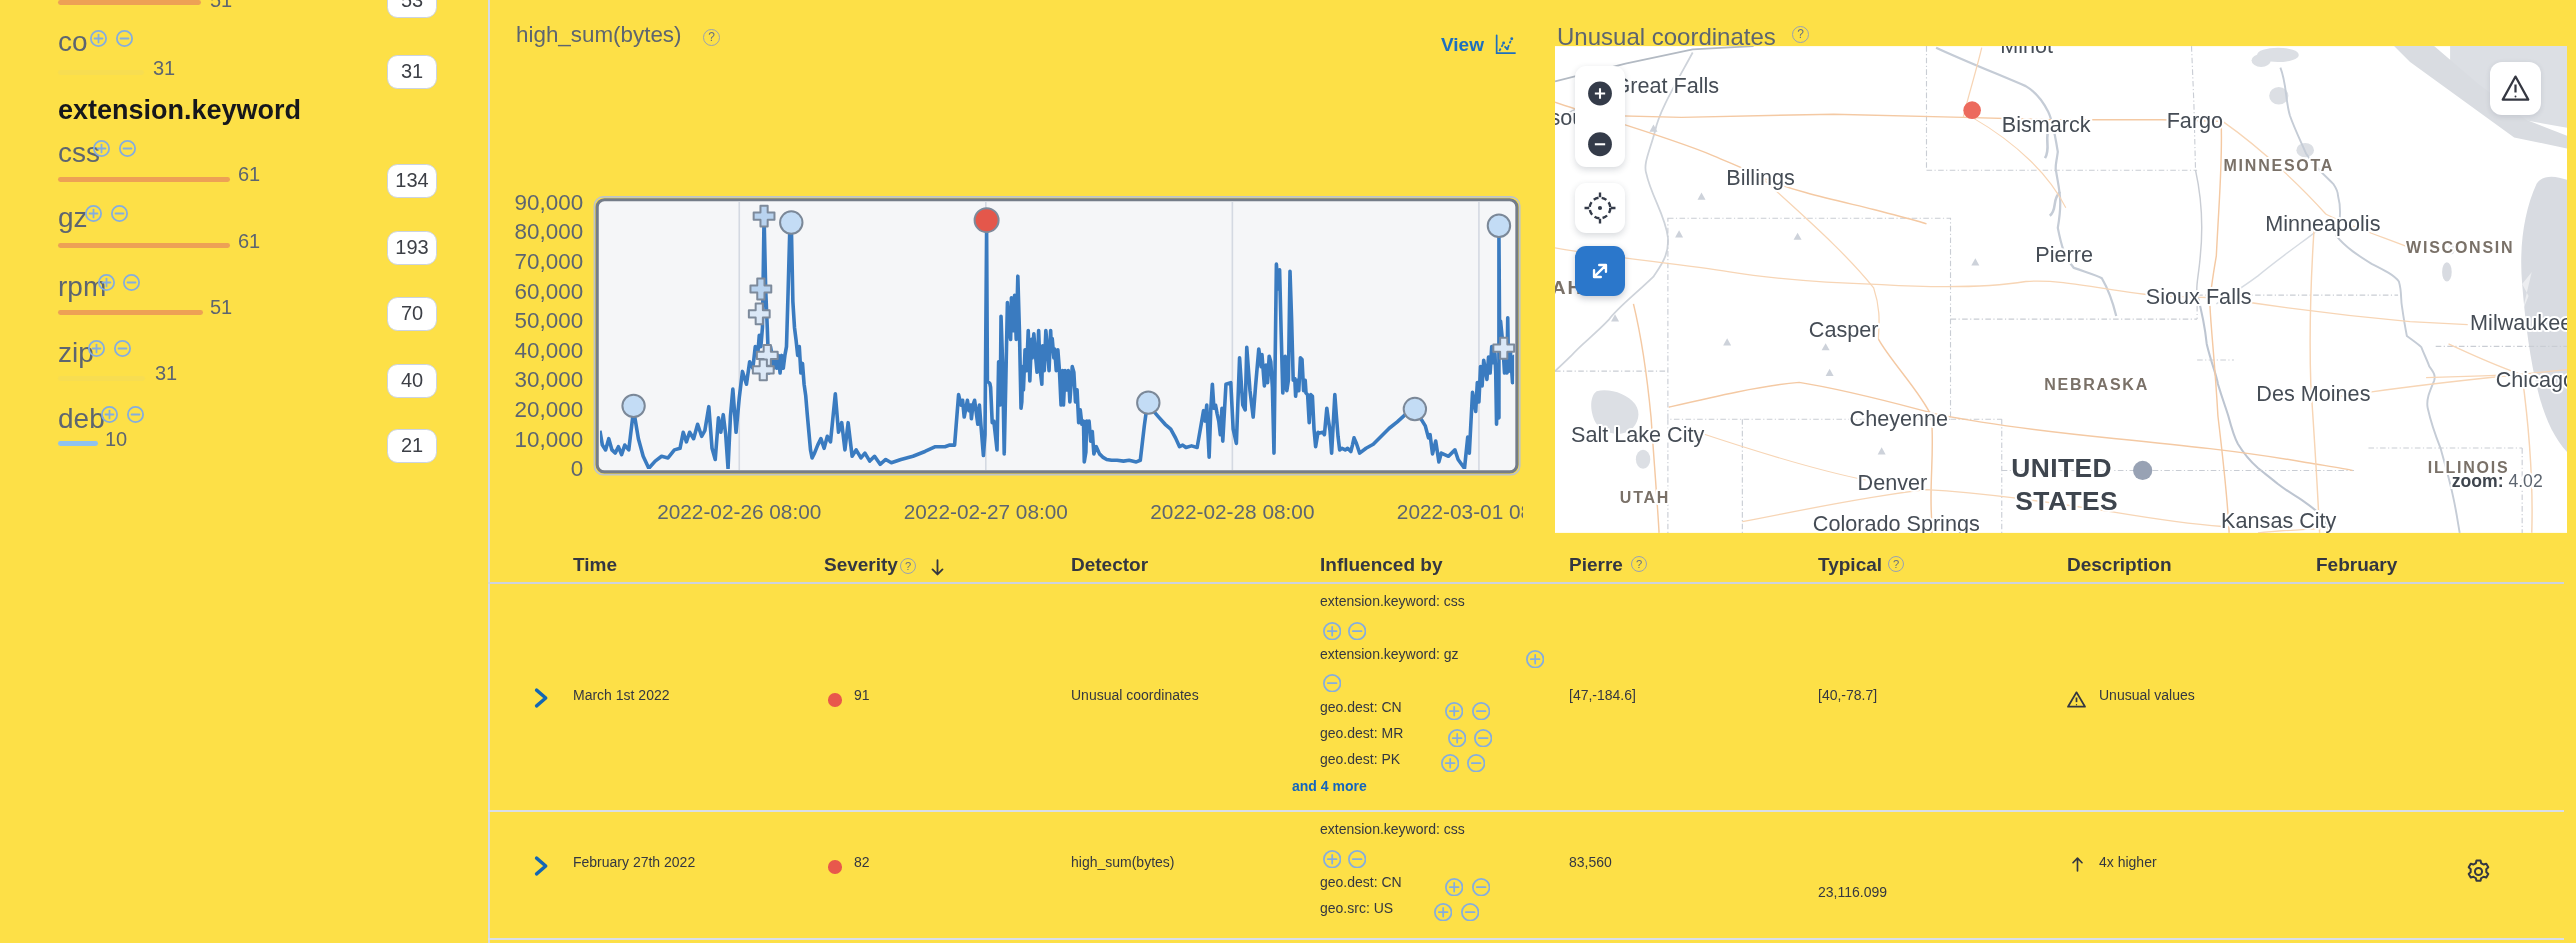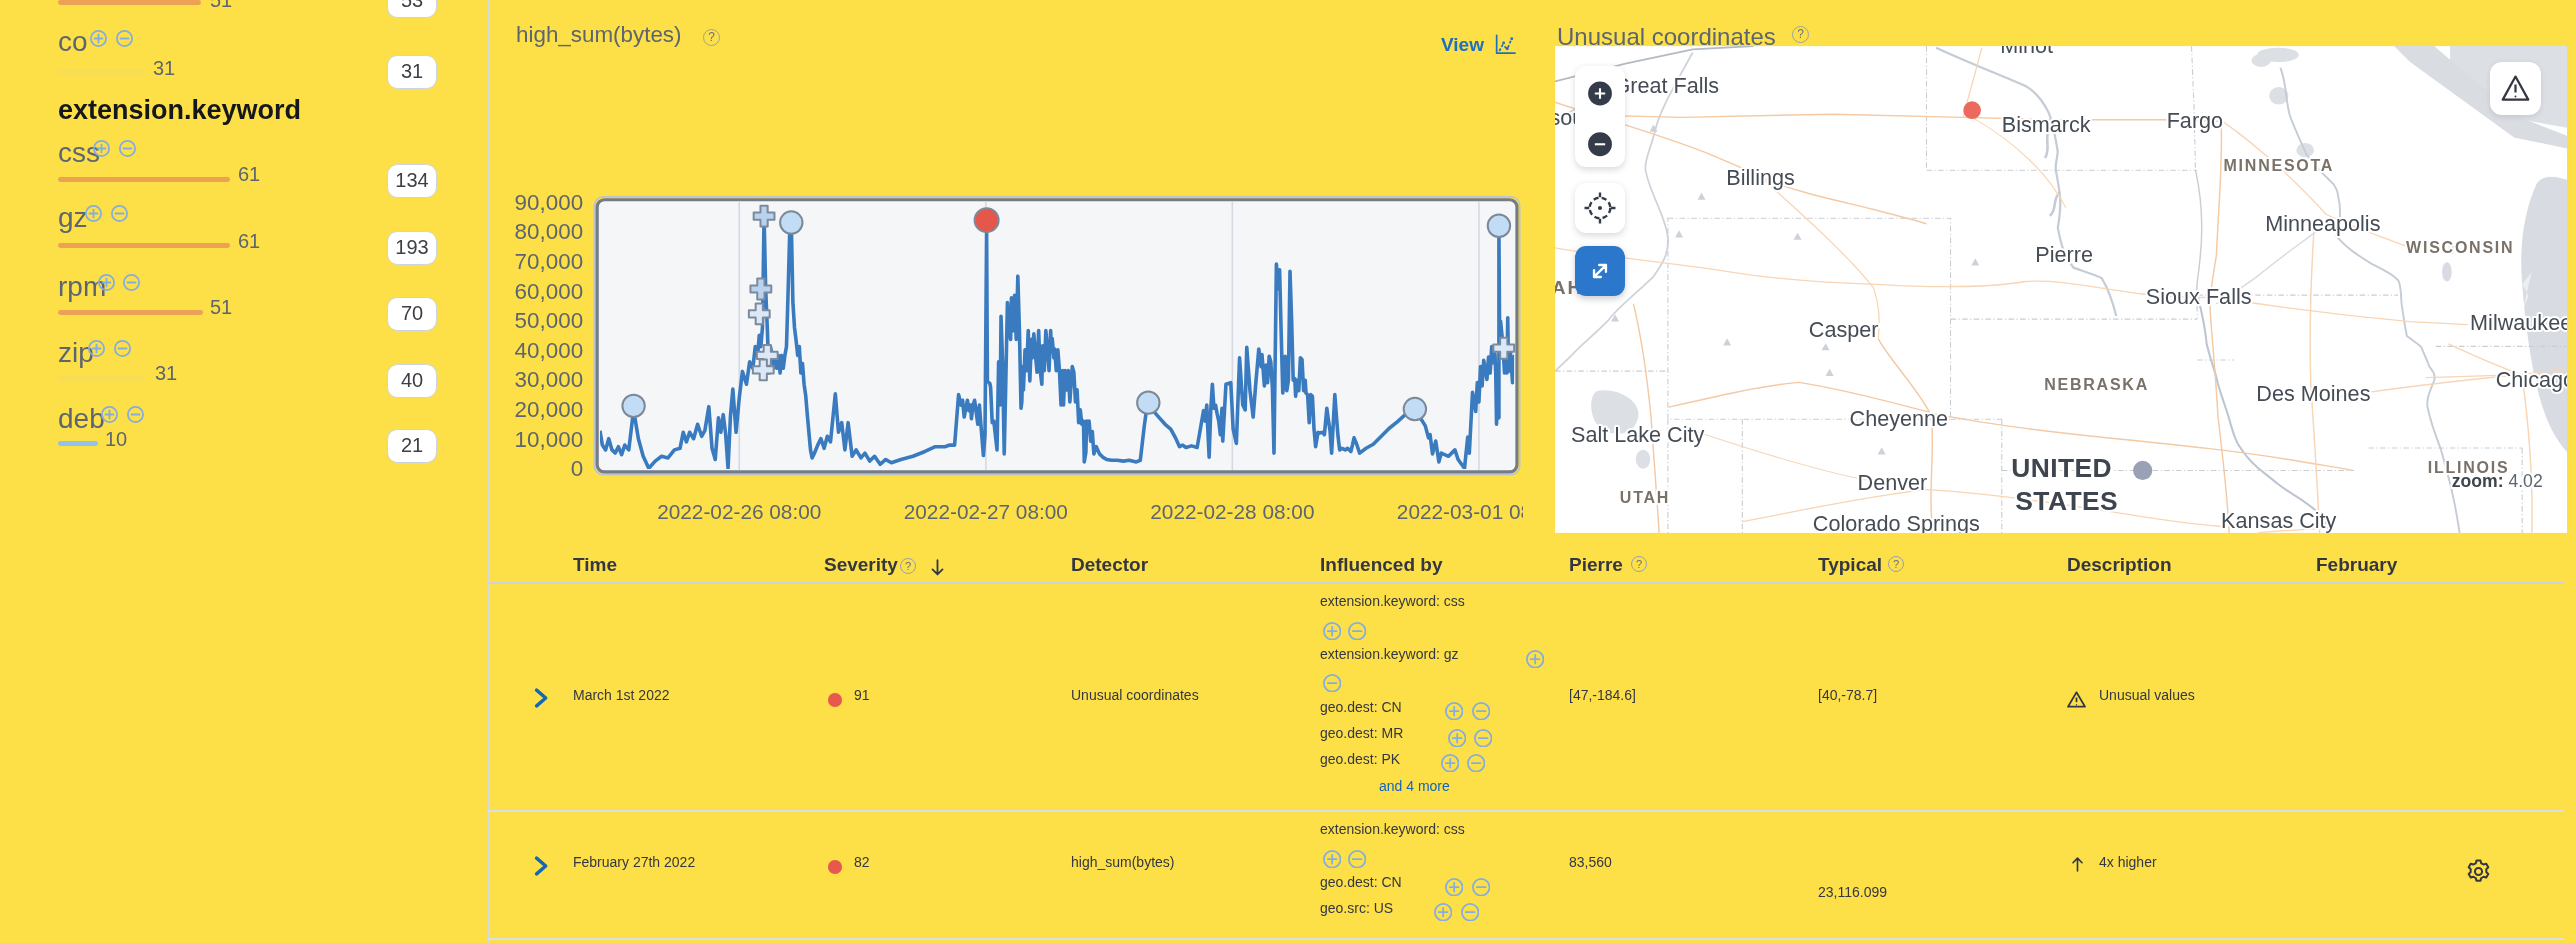--- a/index.html
+++ b/index.html
@@ -348,21 +348,21 @@
 <div class="td" style="left:1320px;top:751px">geo.dest: PK</div>
 <svg style="position:absolute;left:1441px;top:754px" width="18.4" height="18.4" viewBox="0 0 23 23" fill="none" stroke="#84ade0" stroke-width="2.2" stroke-linecap="round">
       <circle cx="11.5" cy="11.5" r="10.4"></circle>
       <line x1="6.1" y1="11.5" x2="16.9" y2="11.5"></line>
       <line x1="11.5" y1="6.1" x2="11.5" y2="16.9"></line>
     </svg>
 <svg style="position:absolute;left:1467px;top:754px" width="18.4" height="18.4" viewBox="0 0 23 23" fill="none" stroke="#84ade0" stroke-width="2.2" stroke-linecap="round">
       <circle cx="11.5" cy="11.5" r="10.4"></circle>
       <line x1="6.1" y1="11.5" x2="16.9" y2="11.5"></line>
     </svg>
-<div class="td" style="left:1379px;top:778px;color:#1365be;font-weight:normal">and 4 more</div>
+<div class="td" style="left:1292px;top:778px;color:#1365be;font-weight:bold">and 4 more</div>
 <svg style="position:absolute;left:530px;top:854px" width="21" height="24" viewBox="0 0 16 18" fill="none" stroke="#1467b3" stroke-width="2.6" stroke-linecap="round" stroke-linejoin="round">
       <path d="M5 3 L12 9 L5 15"></path>
     </svg>
 <div class="td" style="left:573px;top:854px">February 27th 2022</div>
 <span class="dot" style="left:828px;top:860px"></span>
 <div class="td" style="left:854px;top:854px">82</div>
 <div class="td" style="left:1071px;top:854px">high_sum(bytes)</div>
 <div class="td" style="left:1569px;top:854px">83,560</div>
 <div class="td" style="left:1818px;top:884px">23,116.099</div>
 <svg style="position:absolute;left:2068px;top:855px" width="19" height="19" viewBox="0 0 16 16" fill="none" stroke="#343741" stroke-width="1.4" stroke-linecap="round" stroke-linejoin="round">

